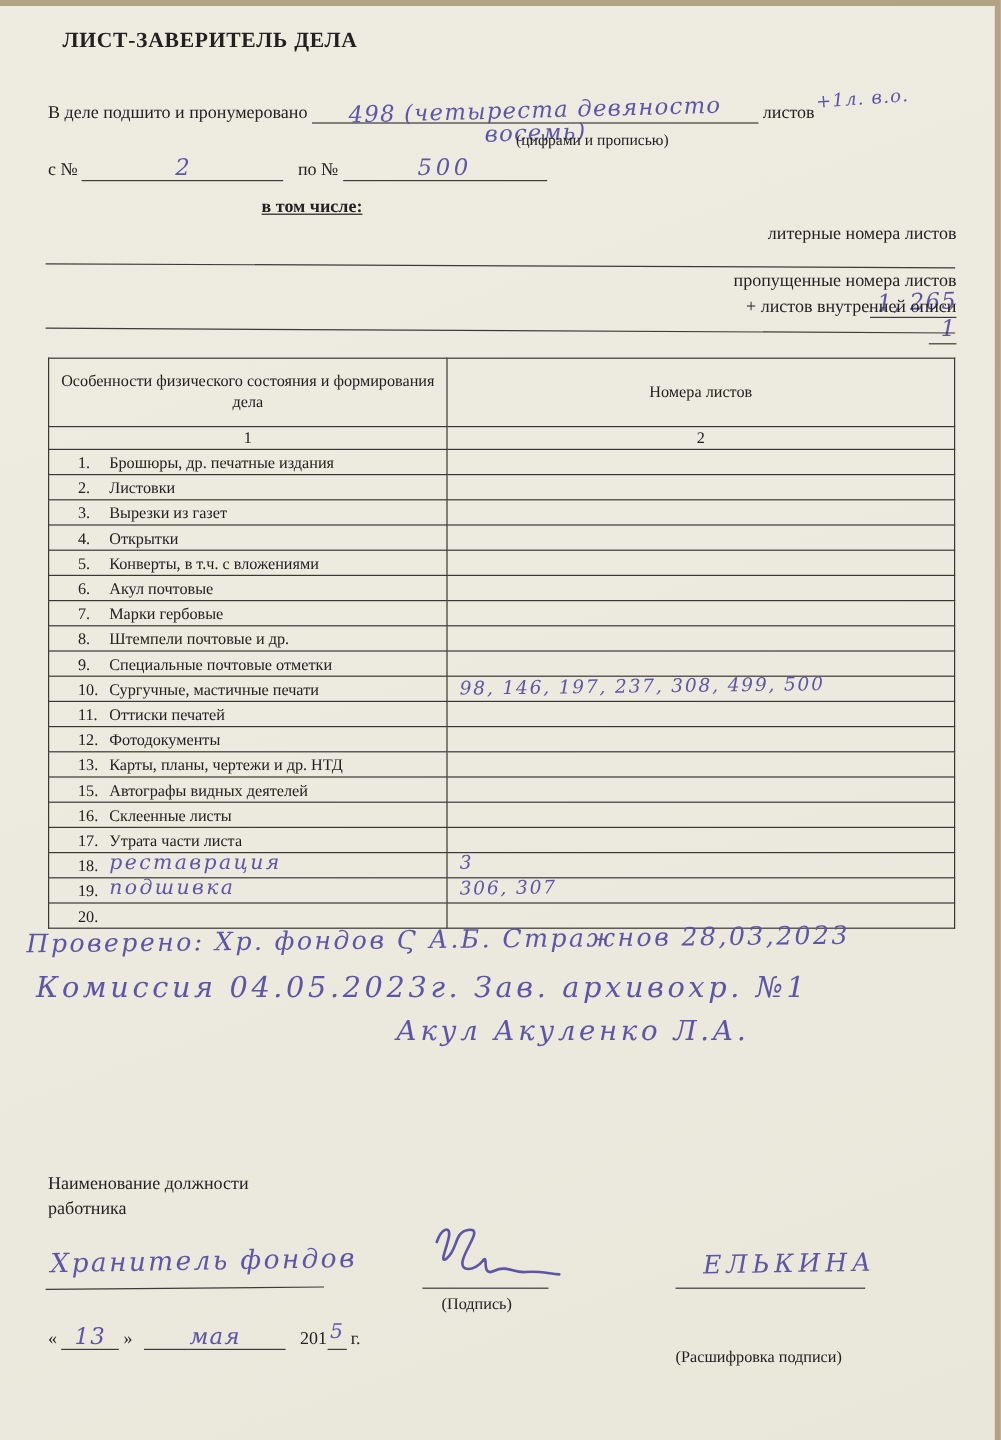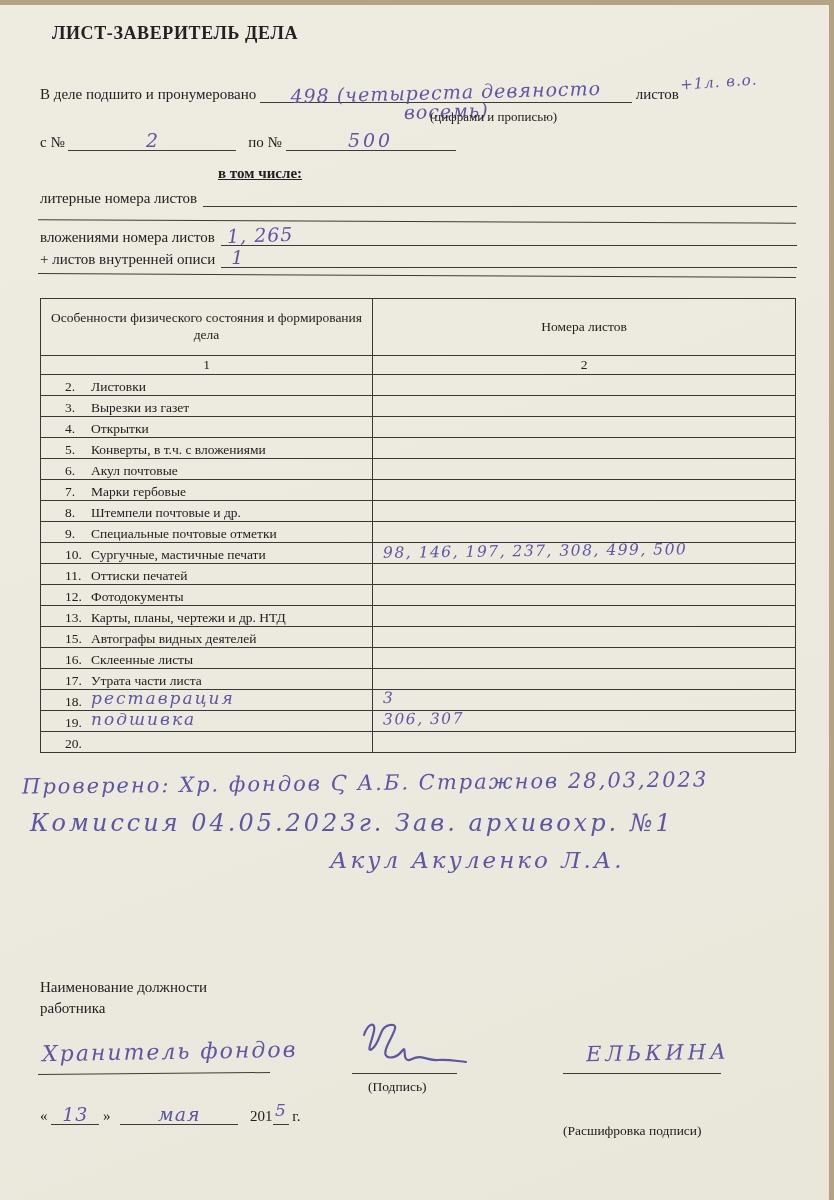--- a/index.html
+++ b/index.html
@@ -26,21 +26,21 @@
   .hw{
     font-family:"DejaVu Serif", serif;font-style:italic;color:#5f55a6;
   }
   .hw-lg{font-size:19px;letter-spacing:1px;}
   .sup-note{
     position:absolute;font-size:15px;letter-spacing:1px;
     transform:rotate(-4deg);
   }
   .fullline{border-bottom:1.6px solid #3d3b38;height:0;}
   .vkl{font-weight:bold;text-decoration:underline;font-size:15px;}
-  .flexline{display:flex;align-items:flex-end;}
+  .flexline{display:flex;align-items:flex-end;flex-direction:column;}
   .flexline .grow{flex:1;}
   
   table.main{
     border-collapse:collapse;table-layout:fixed;width:755px;
   }
   table.main td,table.main th{
     border:1.4px solid #3a3834;padding:0 4px;font-weight:normal;
     font-size:13.5px;overflow:visible;
   }
   th.h1,th.h2{text-align:center;height:56px;font-size:13.5px;line-height:1.25;}
@@ -82,21 +82,21 @@
 
     <div class="abs vkl" style="left:218px;top:160px;">в том числе:</div>
 
     <div class="abs ptext flexline" style="left:40px;top:182px;width:757px;">
       <span>литерные номера листов</span>
       <span class="blank grow" style="margin-left:6px;"><span class="hw hw-lg"></span></span>
     </div>
     <div class="abs fullline" style="left:38px;top:216px;width:758px;transform:rotate(.25deg);"></div>
 
     <div class="abs ptext flexline" style="left:40px;top:221px;width:757px;">
-      <span>вложениями номера листов</span>
+      <span>пропущенные номера листов</span>
       <span class="blank grow" style="margin-left:6px;text-align:left;"><span class="hw hw-lg" style="padding-left:6px;display:inline-block;transform:rotate(-2deg);">1, 265</span></span>
     </div>
 
     <div class="abs ptext flexline" style="left:40px;top:243px;width:757px;">
       <span>+ листов внутренней описи</span>
       <span class="blank grow" style="margin-left:6px;text-align:left;"><span class="hw hw-lg" style="padding-left:10px;">1</span></span>
     </div>
     <div class="abs fullline" style="left:38px;top:270px;width:758px;transform:rotate(.3deg);"></div>
 
     <div class="abs" style="left:40px;top:293px;">
@@ -109,20 +109,28 @@
           <tr>
             <th class="h1">Особенности физического состояния и формирования дела</th>
             <th class="h2">Номера листов</th>
           </tr>
           <tr>
             <td class="sub">1</td>
             <td class="sub">2</td>
           </tr>
         </thead>
         <tbody>
+      <tr>
+        <td class="c1">
+          <span class="num">1.</span><span class="lbl">Брошюры, др. печатные издания</span><span class="hw hw-lbl"></span>
+        </td>
+        <td class="c2">
+          <span class="hw hw-val"></span>
+        </td>
+      </tr>
 
       <tr>
         <td class="c1">
           <span class="num">2.</span><span class="lbl">Листовки</span><span class="hw hw-lbl"></span>
         </td>
         <td class="c2">
           <span class="hw hw-val"></span>
         </td>
       </tr>
 

